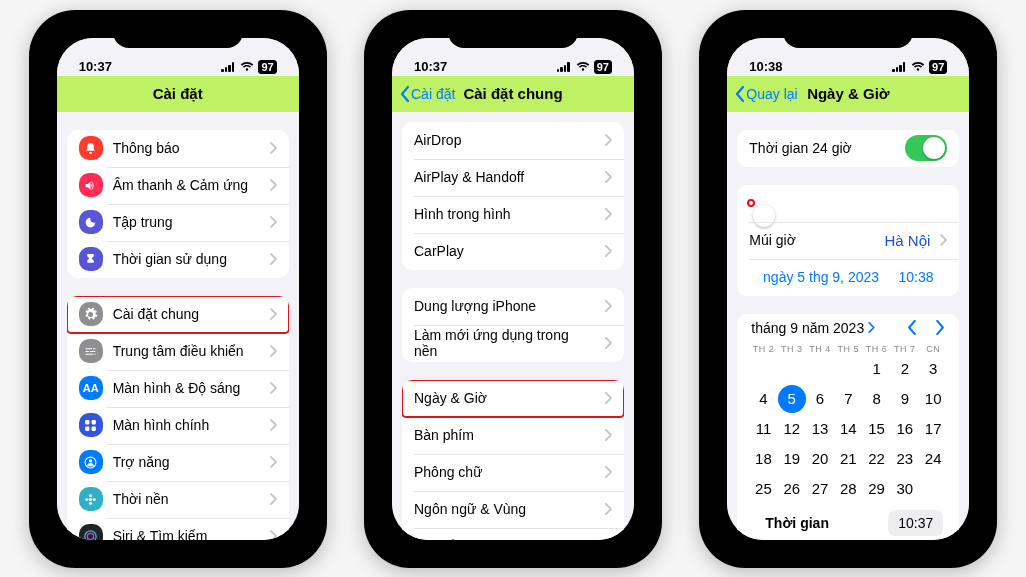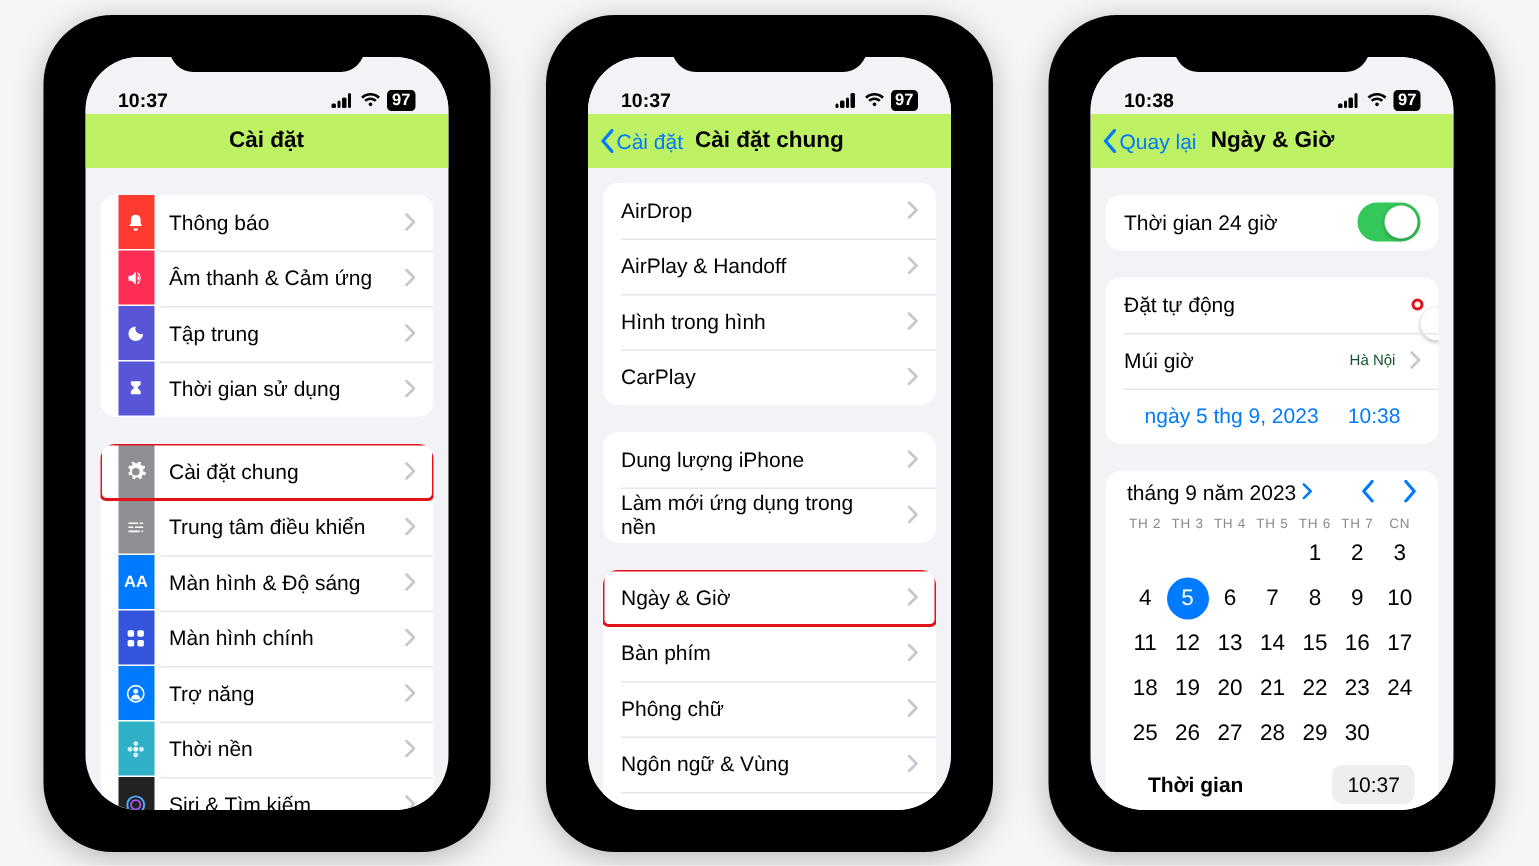--- a/index.html
+++ b/index.html
@@ -87,23 +87,23 @@
   }
   .row + .row::before {
     content:"";
     position:absolute; left: 40px; right:0; top:0;
     height:1px; background:#e6e6ea;
   }
   .row.noicon + .row.noicon::before,
   .row.noicon:first-child + .row::before { left: 12px; }
   .row.noicon::before { left:12px !important; }
   .row .label { flex: 1; color: #000; }
-  .row .value { color: #14532d; font-size: 10px; }
+  .row .value { color: #1d4ed8; font-size: 15px; }
   .icon {
-    width: 24px; height: 36px; border-radius: 0;
+    width: 24px; height: 24px; border-radius: 10px;
     display:flex;align-items:center;justify-content:center;
     color:#fff;
     flex-shrink:0;
   }
   .chev-right { width:7px; height:12px; }
   .hl { outline: 2.5px solid #e1121a; outline-offset:-1px; border-radius:4px; position:relative; z-index:2; }
   .hl-sm { outline: 2.5px solid #e1121a; border-radius:3px; padding:2px; }
   
   .toggle { width:42px;height:26px;border-radius:13px;position:relative; }
   .toggle.on{background:#34c759}.toggle.off{background:#e9e9ea}
@@ -431,21 +431,20 @@
       <div class="group">
         <div class="row noicon">
           <span class="label">Thời gian 24 giờ</span>
           <span class="toggle on">
               <span class="knob"></span>
             </span>
         </div>
       </div>
       <div class="group">
         <div class="row noicon">
-          <span class="label">Đặt tự động</span>
           <span class="hl-sm">
             <span class="toggle off"><span class="knob"></span></span>
           </span>
         </div>
         <div class="row noicon">
           <span class="label">Múi giờ</span>
           <span class="value">Hà Nội</span>
           <svg class="chev-right" viewBox="0 0 7 12">
               <path d="M1 1l5 5-5 5" stroke="#c7c7cc" stroke-width="1.8" fill="none" stroke-linecap="round" stroke-linejoin="round"></path>
             </svg>

